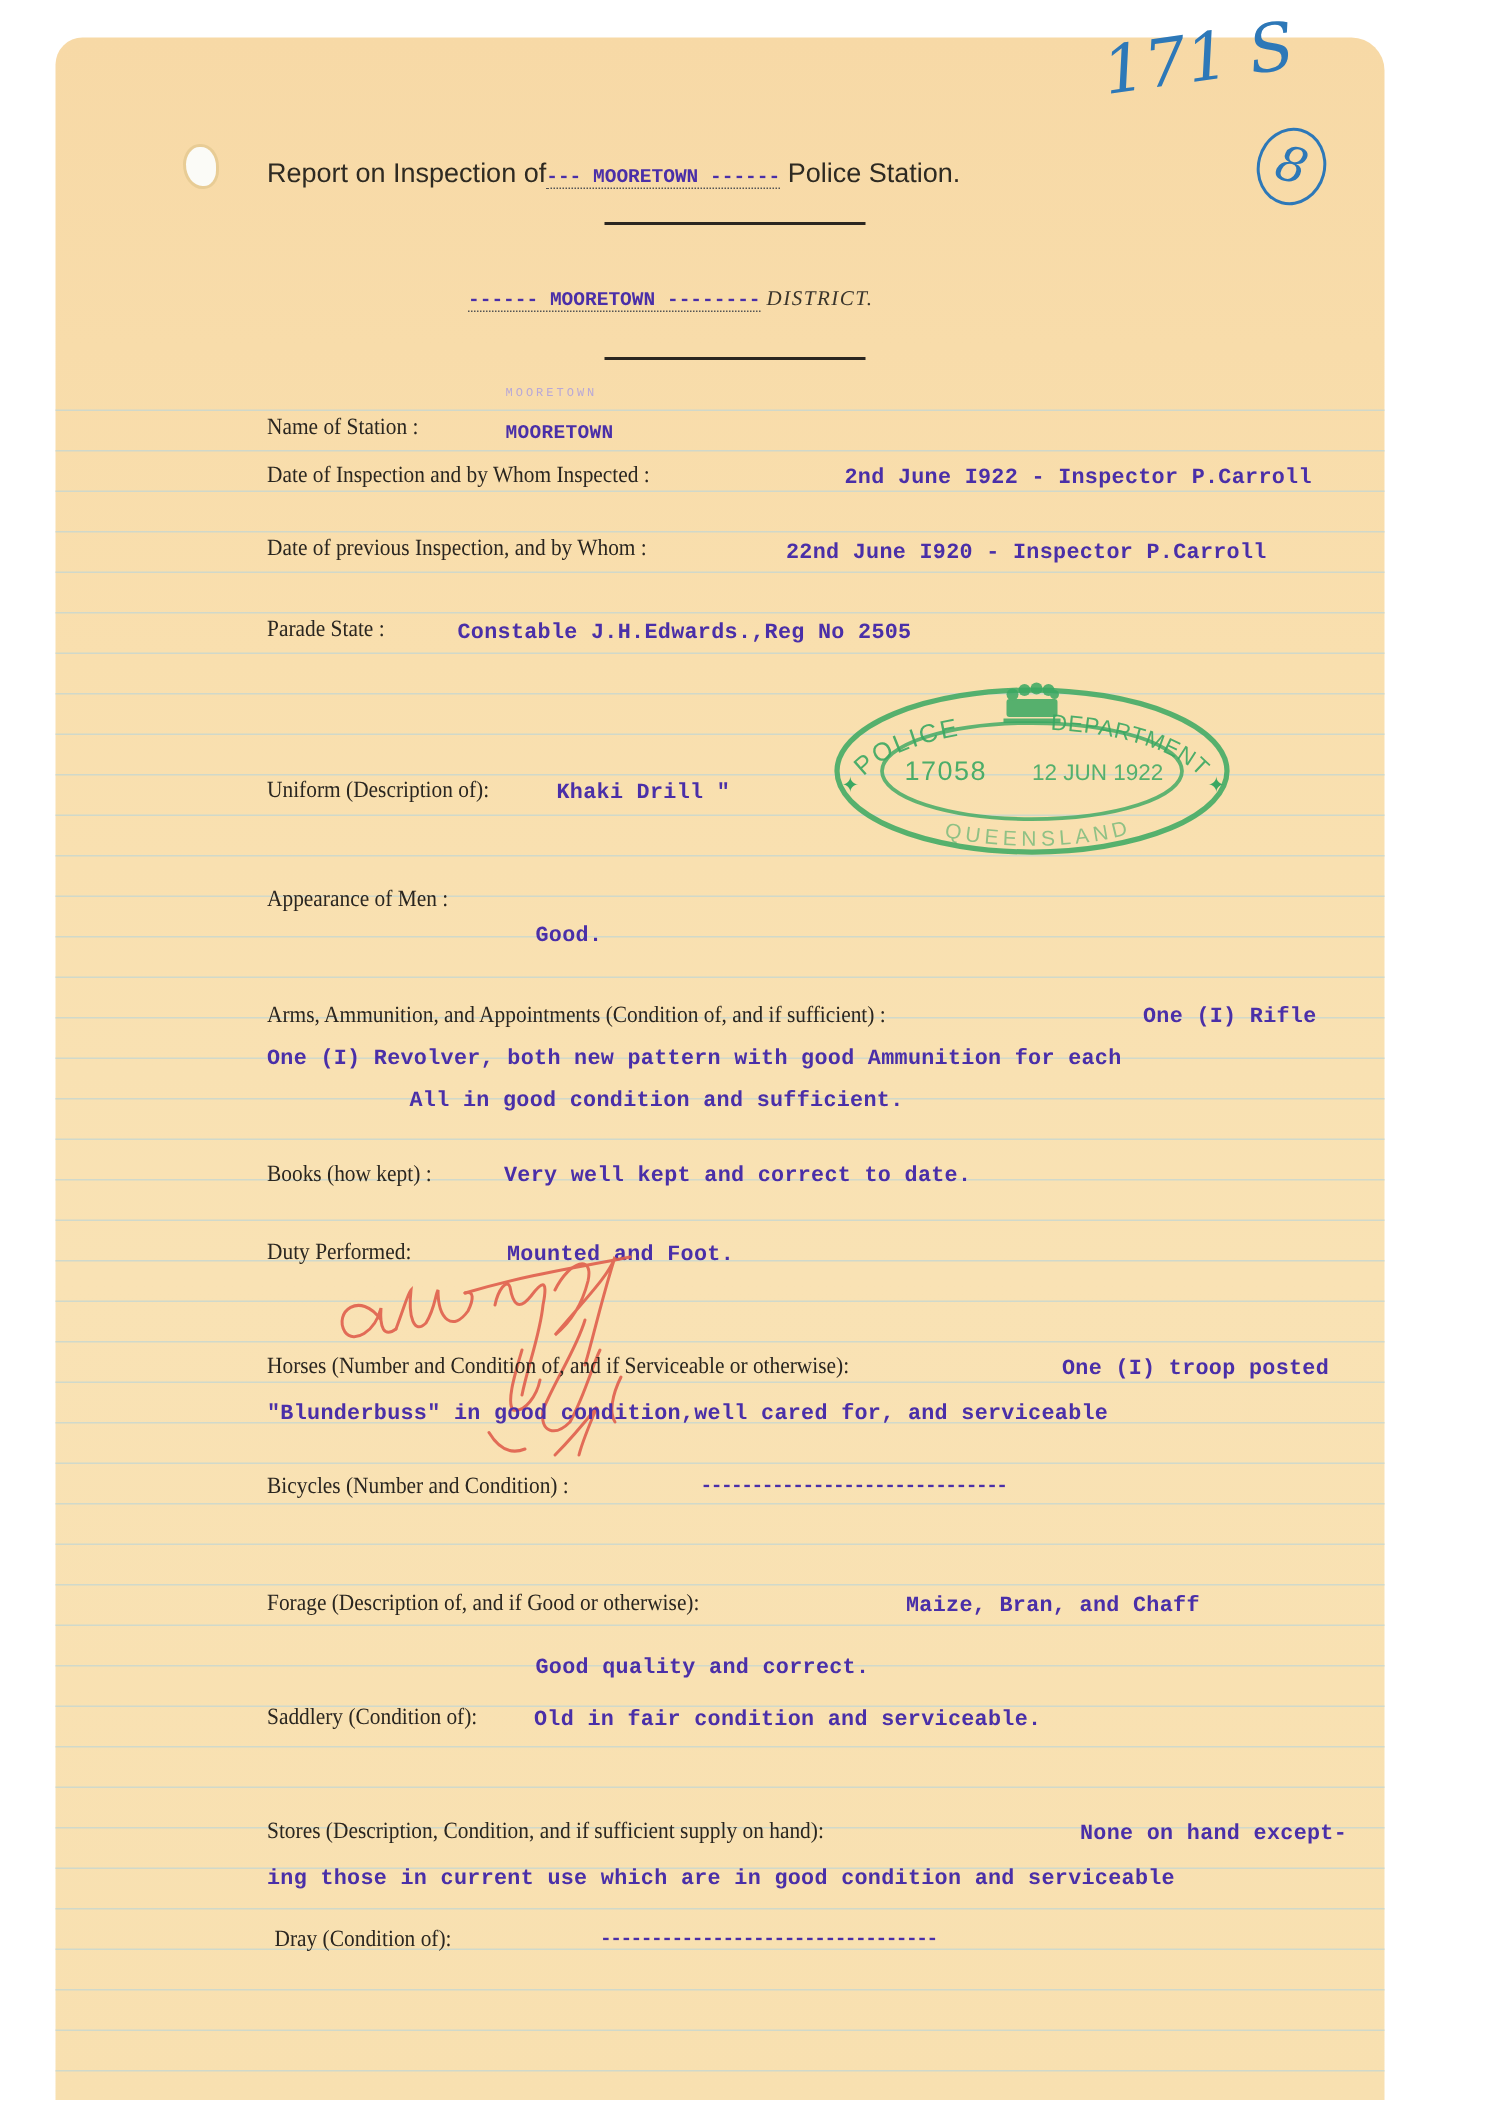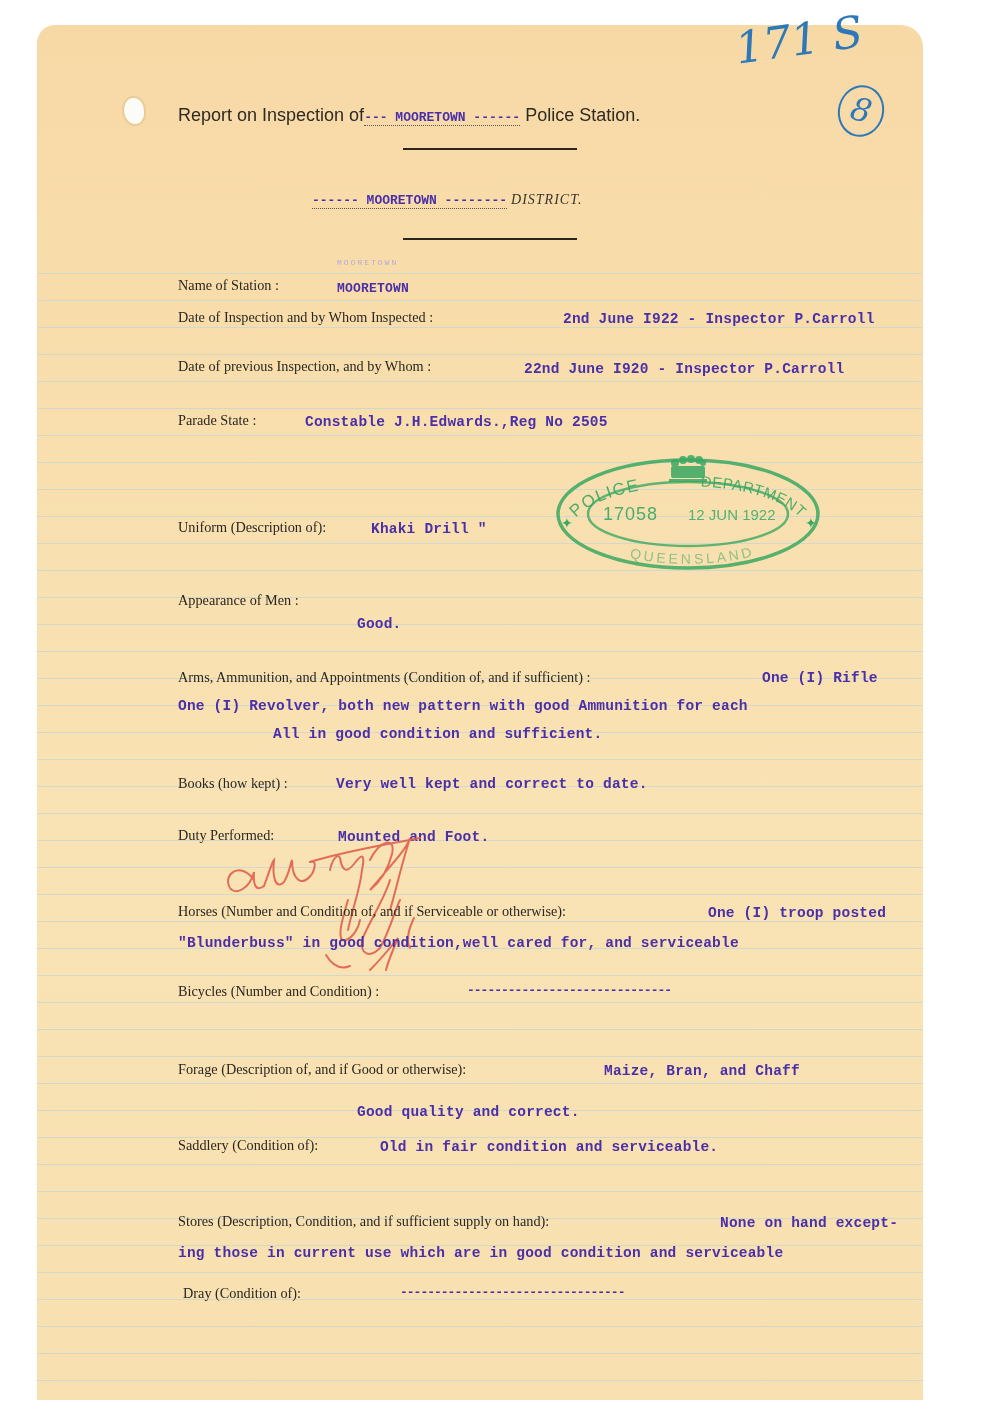--- a/index.html
+++ b/index.html
@@ -227,21 +227,21 @@
 </div>
 
 <div>
   <span class="label" style="left:178px; top:1060px;">Forage (Description of, and if Good or otherwise):</span>
   <span class="tw" style="left:604px; top:1063px;">Maize, Bran, and Chaff</span>
   <span class="tw" style="left:357px; top:1104px;">Good quality and correct.</span>
 </div>
 
 <div>
   <span class="label" style="left:178px; top:1136px;">Saddlery (Condition of):</span>
-  <span class="tw" style="left:380px; top:1139px;text-align:right;">Old in fair condition and serviceable.</span>
+  <span class="tw" style="left:356px; top:1139px;text-align:right;">Old in fair condition and serviceable.</span>
 </div>
 
 <div>
   <span class="label" style="left:178px; top:1212px;">Stores (Description, Condition, and if sufficient supply on hand):</span>
   <span class="tw" style="left:720px; top:1215px;">None on hand except-</span>
   <span class="tw" style="left:178px; top:1245px;">ing those in current use which are in good condition and serviceable</span>
 </div>
 
 <div>
   <span class="label" style="left:183px; top:1284px;">Dray (Condition of):</span>

